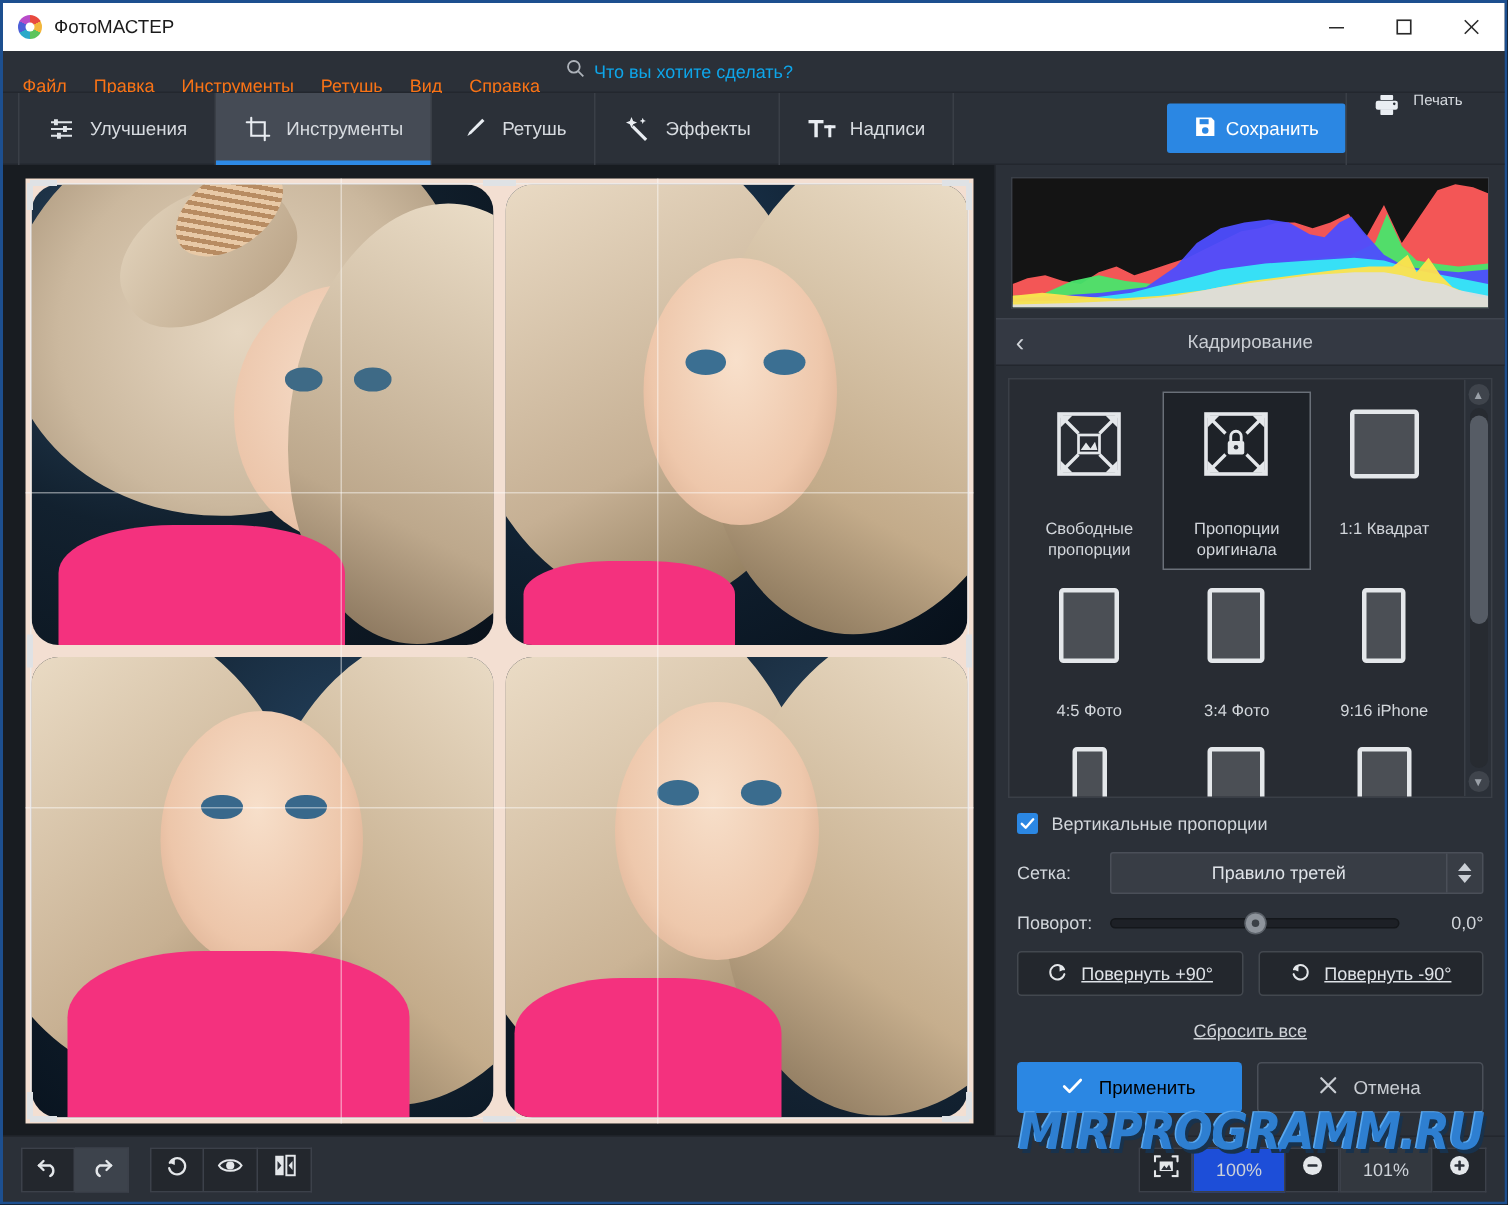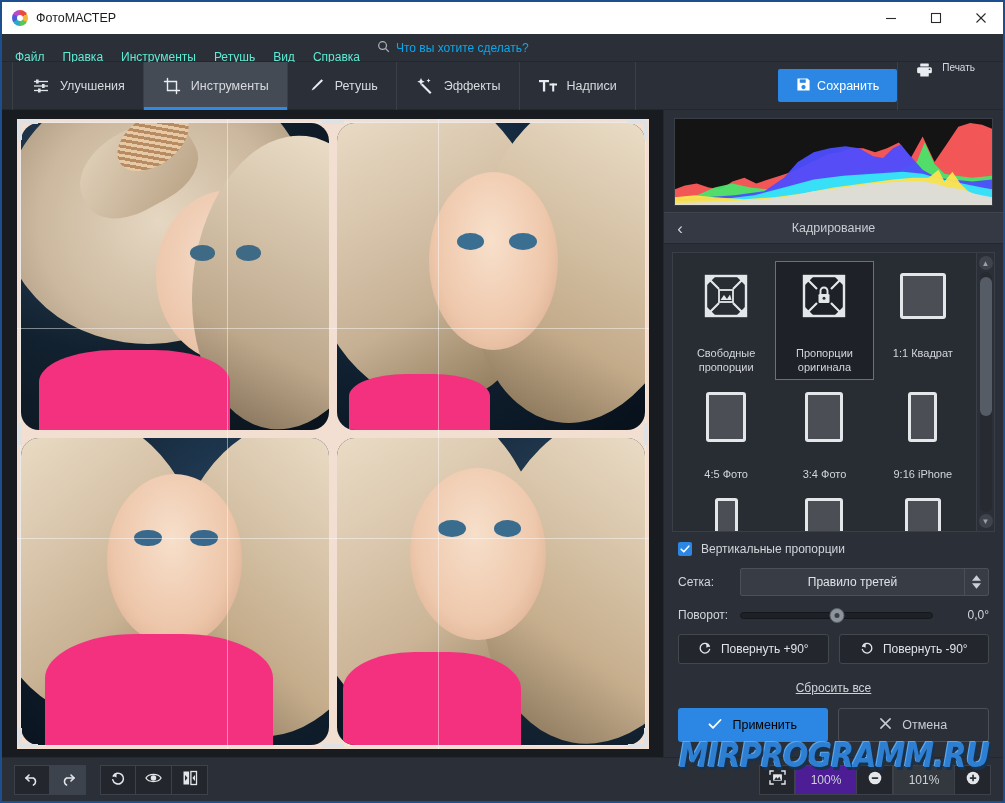--- a/index.html
+++ b/index.html
@@ -44,21 +44,21 @@
   }
   .win-btn svg { display:block; }
 
   
   .menubar {
     height: 28px; background: #2b3038;
     display: flex; align-items: center; flex: none;
     border-bottom: 1px solid #23272e;
   }
   .menu-item {
-    font-size: 12px; color: #5eead4;
+    font-size: 12px; color: #f97316;
     padding: 0 9px; height: 28px; line-height: 28px;
     white-space: nowrap;
     margin-top: 18px;
   }
   .menu-item:first-child { margin-left: 4px; }
   .menu-search { display: flex; align-items: center; margin-left: 8px; gap:6px; }
   .menu-search .ph { font-size: 12px; color: #0ea5e9; }
 
   
   .tabbar {
@@ -228,21 +228,21 @@
     border: 1px solid #5c626a;
     display:flex; align-items:center; justify-content:center;
   }
   .slider .knob i { width:5px;height:5px;border-radius:50%;background:#3b4047;display:block;}
   .val { font-size:12px; color:#d2d6db; width: 44px; text-align:right; flex:none;}
 
   .rot-btns { display:flex; gap: 10px; padding: 0 14px; flex:none; }
   .rot-btn {
     flex:1; height: 30px; background: #23272d; border: 1px solid #43484f;
     border-radius: 3px; display:flex; align-items:center; justify-content:center; gap:9px;
-    color:#dfe3e8; font-size: 12px;
+    color:#dfe3e8; font-size: 12px; text-decoration: underline;
   }
   .reset-wrap { text-align:center; padding: 14px 0 12px 0; flex:none; }
   .reset-link { font-size: 12px; color: #cfd3d8; text-decoration: underline; }
 
   .apply-row { display:flex; gap: 10px; padding: 0 14px 10px 14px; flex:none; }
   .apply-btn {
     flex:1; height: 34px; background:#2b87e3; color:#000000; border-radius:3px;
     display:flex; align-items:center; justify-content:center; gap:10px; font-size:12.5px;
   }
   .cancel-btn {
@@ -261,21 +261,21 @@
     background: #23272d; border: 1px solid #3c414a; color: #e4e7ea;
   }
   .bbtn.pressed { background: #3d434c; }
   .bgroup { display:flex; }
   .bgroup .bbtn { border-left-width:0; }
   .bgroup .bbtn:first-child { border-left-width:1px; }
   .gap { width: 14px; }
   .spacer { flex:1; }
   .zoomtxt {
     height:30px; min-width: 62px; padding: 0 10px;
-    background:#4c1d95; border:1px solid #3c414a; color:#cdd2d8; font-size:12px;
+    background:#1d4ed8; border:1px solid #3c414a; color:#cdd2d8; font-size:12px;
     display:flex;align-items:center;justify-content:center;
   }
   .zoomtxt.cur { background:#33383f; }
 
   
   .watermark {
     position: absolute; right: 14px; bottom: 28px;
     font-family: "DejaVu Sans", sans-serif;
     font-size: 30px; font-weight: bold; font-style: italic;
     letter-spacing: -1px;

